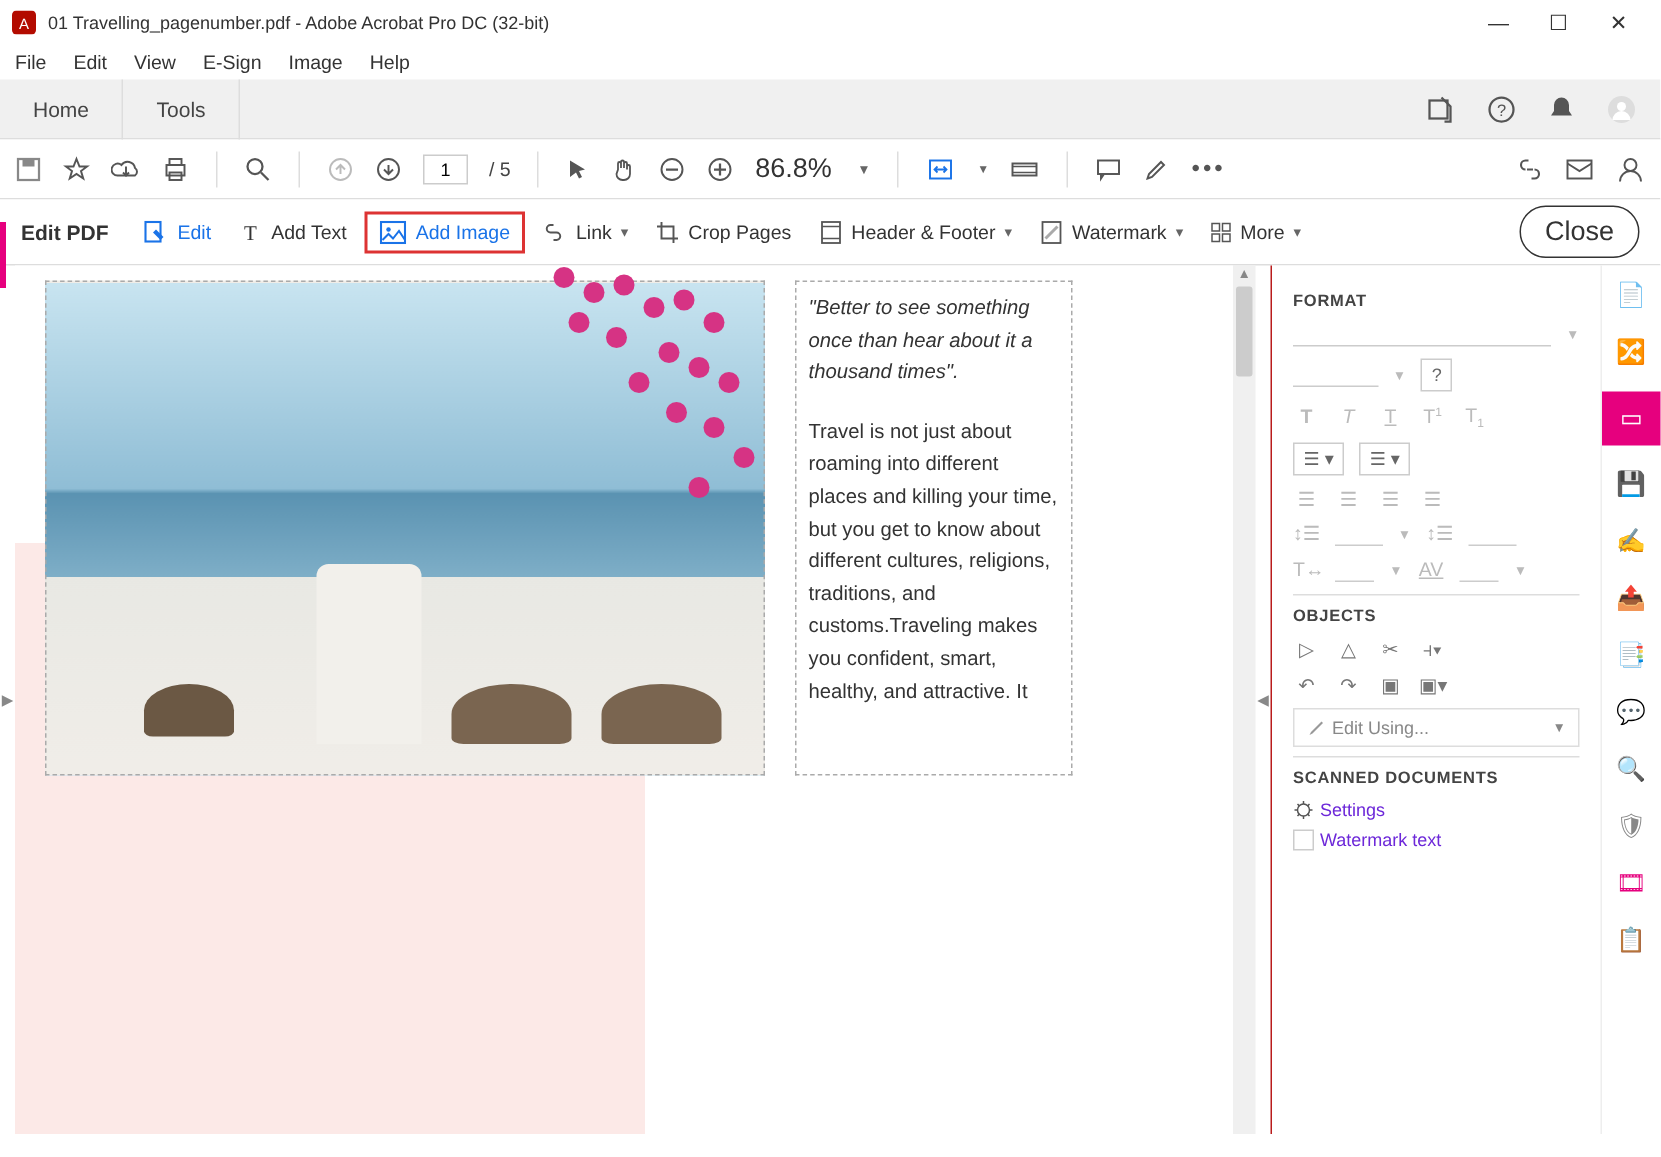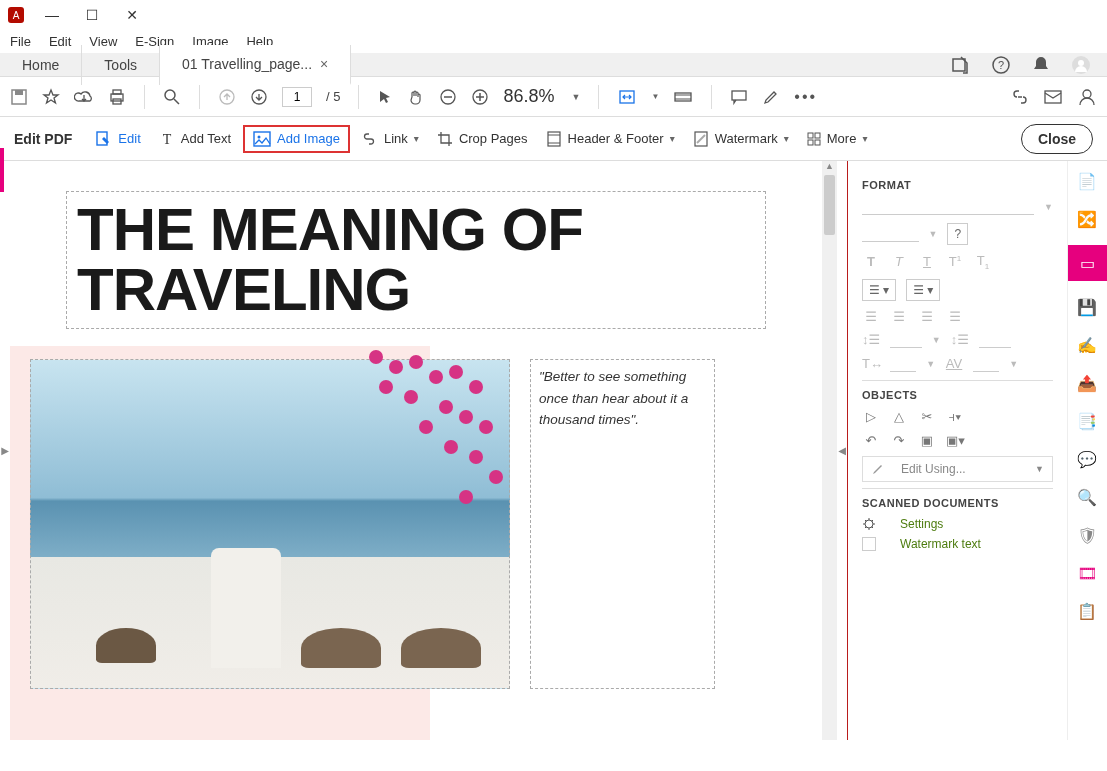--- a/index.html
+++ b/index.html
@@ -4,42 +4,42 @@
 <style>
 * { box-sizing: border-box; margin: 0; padding: 0; }
 body { font-family: "Segoe UI", Arial, sans-serif; font-size: 13px; background: #fff; width: 1107px; height: 771px; overflow: hidden; color: #333; }
 .titlebar { display: flex; align-items: center; height: 30px; padding: 0 8px; background: #fff; }
 .titlebar .app-icon { width: 16px; height: 16px; margin-right: 8px; }
 .titlebar .title { flex: 1; font-size: 12px; color: #333; }
 .titlebar .win-btns { display: flex; gap: 0; }
 .win-btn { width: 40px; height: 30px; display: flex; align-items: center; justify-content: center; font-size: 14px; cursor: pointer; }
 .menubar { display: flex; gap: 18px; padding: 4px 10px; font-size: 13px; color: #333; }
 .menubar span { cursor: pointer; }
-.tabbar { display: flex; align-items: center; height: 24px; background: #f0f0f0; border-bottom: 1px solid #ddd; justify-content: flex-end; }
+.tabbar { display: flex; align-items: center; height: 40px; background: #f0f0f0; border-bottom: 1px solid #ddd; justify-content: flex-end; }
 .tab { padding: 0 22px; height: 40px; display: flex; align-items: center; font-size: 14px; color: #444; cursor: pointer; border-right: 1px solid #ddd; }
 .tab.active { background: #fff; border-bottom: 2px solid #fff; margin-bottom: -1px; }
 .tab .close-x { margin-left: 8px; font-size: 14px; color: #666; }
 .tab-spacer { flex: 1; }
 .tab-right { display: flex; align-items: center; gap: 20px; padding-right: 16px; }
 .tab-right .iconbtn { width: 20px; height: 20px; color: #555; }
 .toolbar { display: flex; align-items: center; height: 40px; border-bottom: 1px solid #ddd; padding: 0 10px; gap: 14px; background: #fff; }
 .toolbar .sep { width: 1px; height: 24px; background: #ddd; margin: 0 4px; }
 .tb-icon { color: #555; cursor: pointer; display: flex; align-items: center; justify-content: center; }
 .page-input { width: 30px; text-align: center; border: 1px solid #ccc; font-size: 12px; padding: 2px; }
 .page-total { font-size: 13px; color: #444; }
 .zoom-val { font-size: 18px; color: #333; }
 .more-dots { font-size: 16px; letter-spacing: 2px; color: #555; }
 .editbar { display: flex; align-items: center; height: 44px; background: #fff; border-bottom: 1px solid #ddd; padding: 0 14px; gap: 6px; }
 .pink-strip { position: absolute; left: 0; top: 148px; width: 4px; height: 44px; background: #e6007e; }
 .editbar .title { font-weight: 600; font-size: 14px; color: #333; margin-right: 10px; }
 .editbar .btn { display: flex; align-items: center; gap: 6px; font-size: 13px; color: #333; cursor: pointer; padding: 4px 6px; }
 .editbar .btn.blue { color: #1a73e8; }
 .editbar .btn.highlight { border: 2px solid #d33; padding: 4px 8px; color: #1a73e8; }
 .editbar .btn .chev { font-size: 10px; color: #666; }
-.close-btn { margin-left: auto; border: 1.5px solid #333; border-radius: 18px; padding: 6px 16px; font-size: 14px; cursor: pointer; font-weight: 700; }
+.close-btn { margin-left: auto; border: 1.5px solid #333; border-radius: 18px; padding: 6px 16px; font-size: 18px; cursor: pointer; font-weight: 400; }
 .workspace { display: flex; height: calc(771px - 192px); position: relative; }
 .handle { width: 10px; display: flex; align-items: center; justify-content: center; }
 .handle-arrow { font-size: 10px; color: #888; }
 .docarea { flex: 1; background: #fff; overflow: hidden; position: relative; padding: 10px 20px; }
 .headline-box { border: 1px dashed #aaa; padding: 8px 10px; margin: 20px auto 30px; width: 700px; }
 .headline { font-family: "Arial Narrow", Impact, sans-serif; font-weight: 700; font-size: 60px; letter-spacing: -1px; line-height: 1; color: #1a1a1a; }
 .pink-bg { position: absolute; left: 0px; top: 185px; width: 420px; height: 400px; background: #fce9e7; }
 .content-row { display: flex; gap: 20px; position: relative; }
 .imgbox { border: 1px dashed #aaa; width: 480px; height: 330px; position: relative; background: linear-gradient(180deg,#c8e4f0 0%,#8fbdd5 42%,#5a92b1 43%,#7eaec7 60%,#e8e8e3 60%,#f0ede8 100%); }
 .flowers { position: absolute; right: -10px; top: -10px; width: 170px; height: 180px; }
@@ -47,37 +47,38 @@
 .textbox { border: 1px dashed #aaa; width: 185px; padding: 6px 8px; font-size: 13.5px; line-height: 1.6; color: #333; }
 .textbox .quote { font-style: italic; margin-bottom: 18px; }
 .scrollbar-v { width: 15px; background: #f0f0f0; position: relative; }
 .scrollbar-v .thumb { position: absolute; left: 2px; width: 11px; background: #ccc; border-radius: 2px; }
 .rightpanel { width: 220px; background: #fff; border-left: 1px solid #b91c1c; padding: 10px 14px; overflow-y: auto; font-size: 12px; }
 .rightpanel h4 { font-size: 11px; color: #444; letter-spacing: 0.5px; margin: 8px 0; font-weight: 700; }
 .fmt-row { display: flex; gap: 10px; margin: 8px 0; align-items: center; color: #bbb; }
 .fmt-row .box { border: 1px solid #ccc; padding: 3px 6px; display: inline-flex; align-items: center; font-size: 12px; color: #666; }
 .fmt-row .slot { border-bottom: 1px solid #ccc; flex: 1; height: 16px; }
 .fmt-icon { width: 18px; text-align: center; font-size: 13px; }
-.edit-using { display: flex; align-items: center; gap: 16px; border: 1px solid #ddd; padding: 5px 8px; color: #888; }
-.checkbox-row { display: flex; align-items: flex-end; gap: 24px; margin: 6px 0; color: #4d7c0f; }
+.edit-using { display: flex; align-items: center; gap: 3px; border: 1px solid #ddd; padding: 5px 8px; color: #888; }
+.checkbox-row { display: flex; align-items: flex-end; gap: 4px; margin: 6px 0; color: #6d28d9; }
 .cb { width: 14px; height: 14px; border: 1px solid #ccc; }
 .toolrail { width: 40px; background: #fff; border-left: 1px solid #eee; display: flex; flex-direction: column; align-items: center; padding-top: 8px; gap: 14px; }
 .rail-icon { width: 24px; height: 24px; display: flex; align-items: center; justify-content: center; font-size: 16px; }
 .rail-icon.active { background: #e6007e; color: #fff; width: 40px; height: 36px; }
 svg { display: block; }
 .divider-h { border-top: 1px solid #ddd; margin: 6px 0; }
 </style>
 </head>
 <body>
 
 <div class="titlebar">
   <svg class="app-icon" viewBox="0 0 16 16">
       <rect width="16" height="16" rx="3" fill="#b30b00"></rect>
       <text x="8" y="12" text-anchor="middle" fill="#fff" font-size="10" font-family="Arial">A</text>
     </svg>
+  <span class="title">01 Travelling_pagenumber.pdf - Adobe Acrobat Pro DC (32-bit)</span>
   <div class="win-btns">
     <div class="win-btn">―</div>
     <div class="win-btn">☐</div>
     <div class="win-btn">✕</div>
   </div>
 </div>
 
 <div class="menubar">
   <span>File</span>
   <span>Edit</span>
@@ -87,24 +88,20 @@
   <span>Help</span>
 </div>
 
 <div class="tabbar">
   <div class="tab">
       <span>Home</span>
     </div>
   <div class="tab">
       <span>Tools</span>
     </div>
-  <div class="tab active">
-    <span>01 Travelling_page...</span>
-    <span class="close-x">×</span>
-  </div>
   <div class="tab-spacer"></div>
   <div class="tab-right">
     <svg class="iconbtn" viewBox="0 0 20 20">
         <rect x="2" y="4" width="12" height="12" fill="none" stroke="#555" stroke-width="1.5"></rect>
         <path d="M10 2l6 6v10h-4" fill="none" stroke="#555" stroke-width="1.5"></path>
       </svg>
     <svg class="iconbtn" viewBox="0 0 20 20">
         <circle cx="10" cy="10" r="8" fill="none" stroke="#555" stroke-width="1.5"></circle>
         <text x="10" y="14" text-anchor="middle" font-size="11" fill="#555">?</text>
       </svg>
@@ -306,23 +303,20 @@
     </span>
   <span class="close-btn">Close</span>
 </div>
 
 <div class="workspace">
   <div class="handle">
       <span class="handle-arrow">▶</span>
     </div>
 
   <div class="docarea">
-    <div class="headline-box">
-      <div class="headline">THE MEANING OF TRAVELING</div>
-    </div>
     <div class="pink-bg"></div>
     <div class="content-row">
       <div class="imgbox">
         <div class="flowers">
           <div class="flower" style="left:20px;top:0"></div>
             <div class="flower" style="left:40px;top:10px"></div>
             <div class="flower" style="left:60px;top:5px"></div>
             <div class="flower" style="left:80px;top:20px"></div>
             <div class="flower" style="left:100px;top:15px"></div>
             <div class="flower" style="left:120px;top:30px"></div>
@@ -337,20 +331,21 @@
             <div class="flower" style="left:140px;top:120px"></div>
             <div class="flower" style="left:110px;top:140px"></div>
         </div>
         <div style="position:absolute;left:65px;bottom:25px;width:60px;height:35px;background:#6b5844;border-radius:50% 50% 10% 10%"></div>
         <div style="position:absolute;left:270px;bottom:20px;width:80px;height:40px;background:#7a6550;border-radius:50% 50% 10% 10%"></div>
         <div style="position:absolute;left:370px;bottom:20px;width:80px;height:40px;background:#7a6550;border-radius:50% 50% 10% 10%"></div>
         <div style="position:absolute;left:180px;bottom:20px;width:70px;height:120px;background:#f2f0eb;border-radius:8px 8px 0 0"></div>
       </div>
       <div class="textbox">
         <div class="quote">"Better to see something once than hear about it a thousand times".</div>
+        <div>Travel is not just about roaming into different places and killing your time, but you get to know about different cultures, religions, traditions, and customs.Traveling makes you confident, smart, healthy, and attractive. It</div>
       </div>
     </div>
   </div>
 
   <div class="scrollbar-v">
     <div style="height:14px;text-align:center;font-size:9px;color:#888">▲</div>
     <div class="thumb" style="top:14px;height:60px"></div>
   </div>
 
   <div class="handle">

